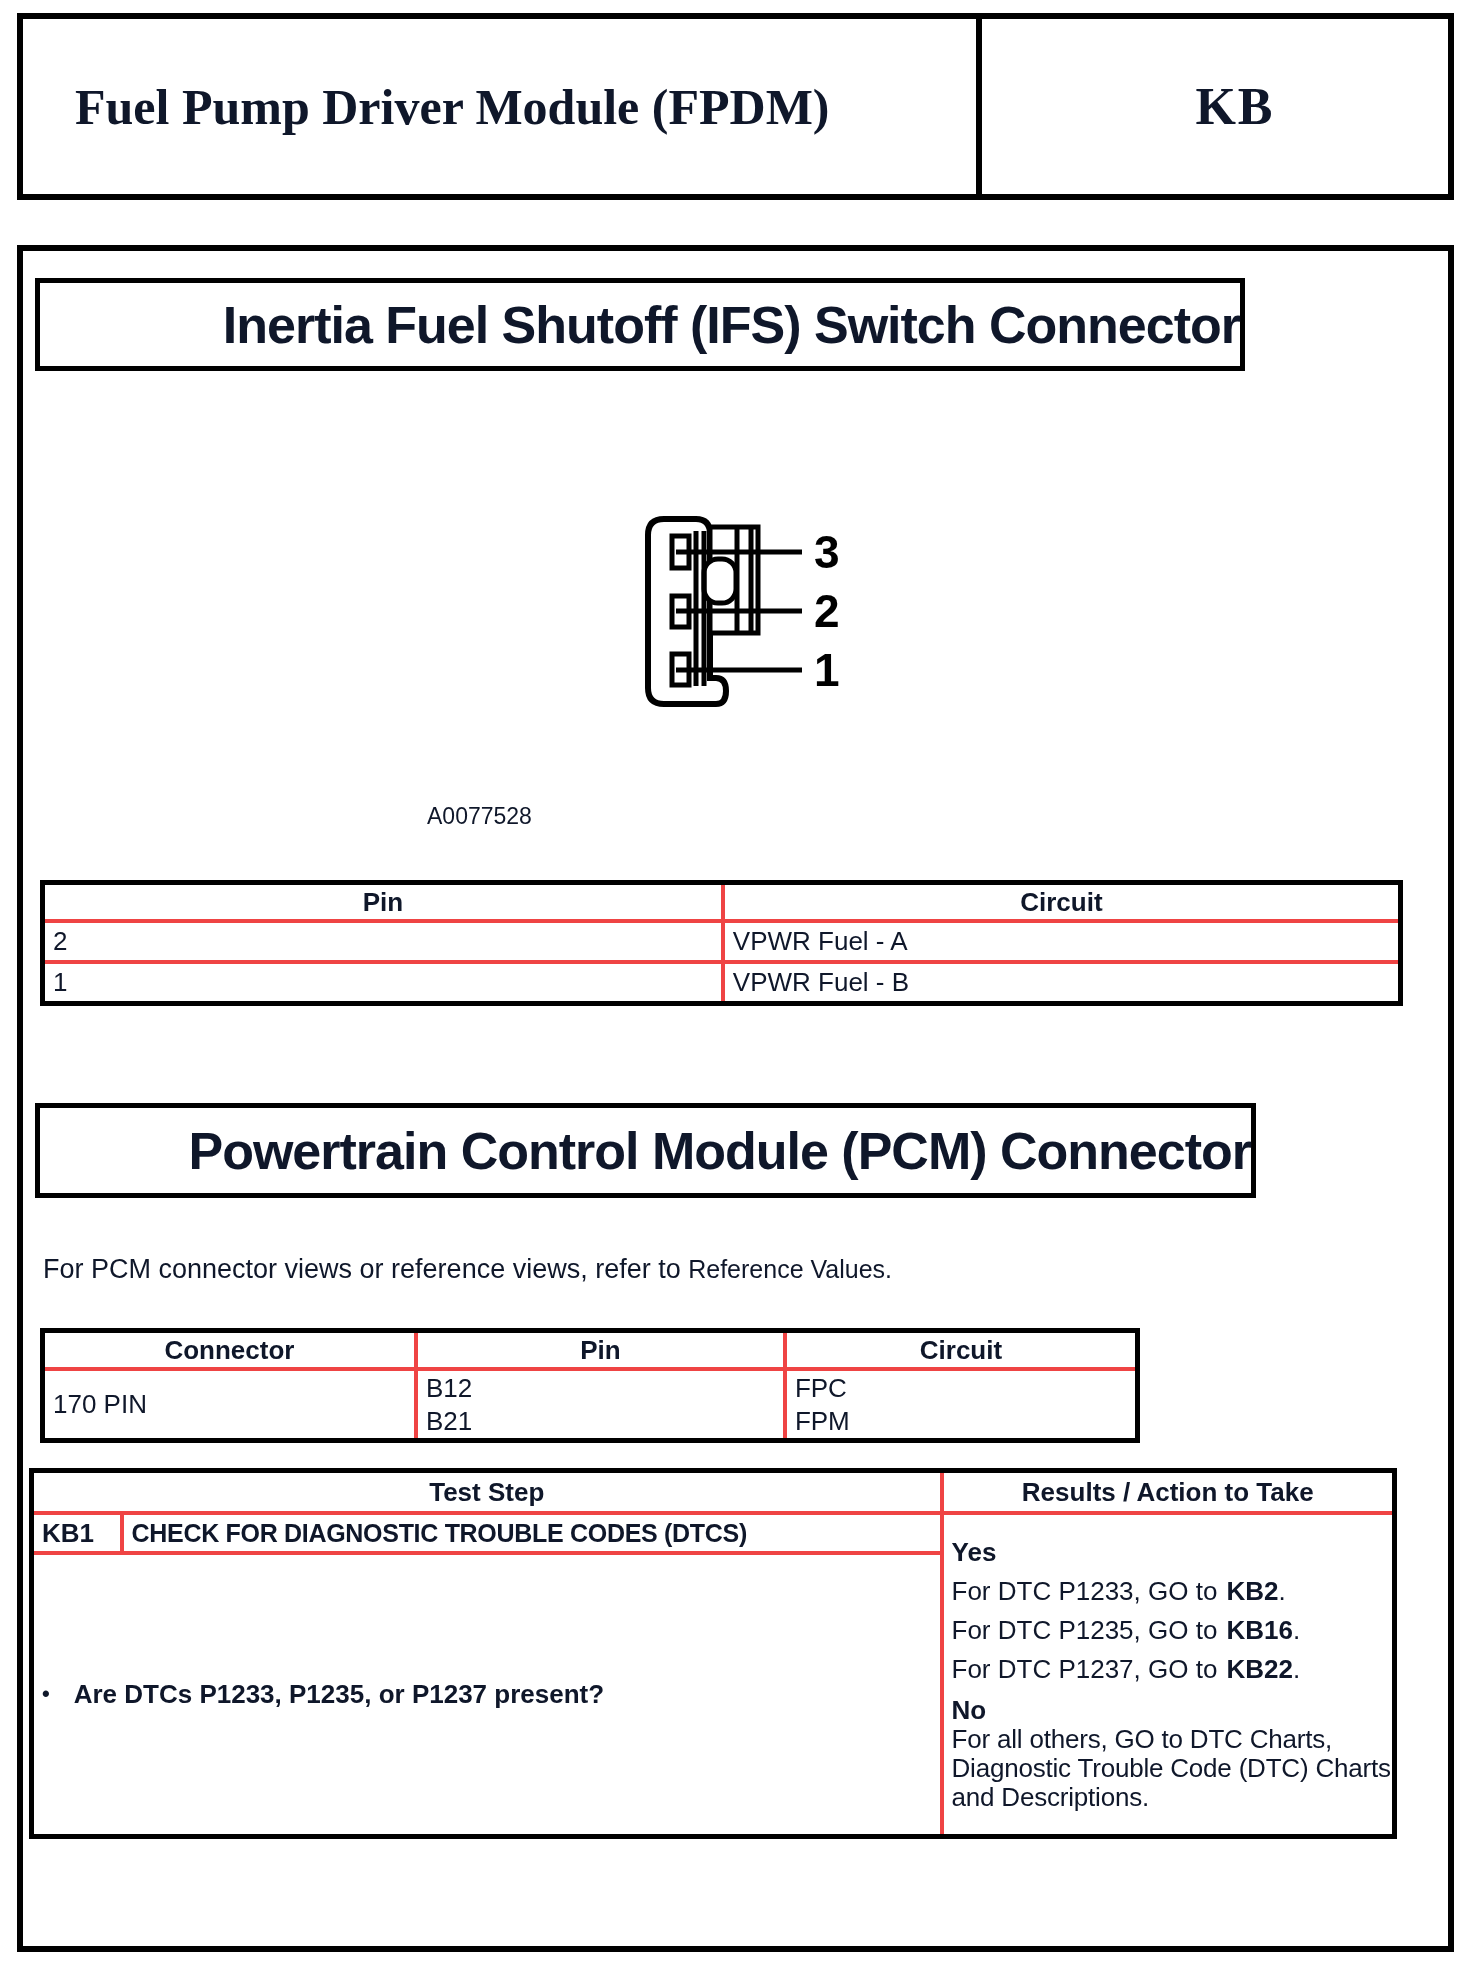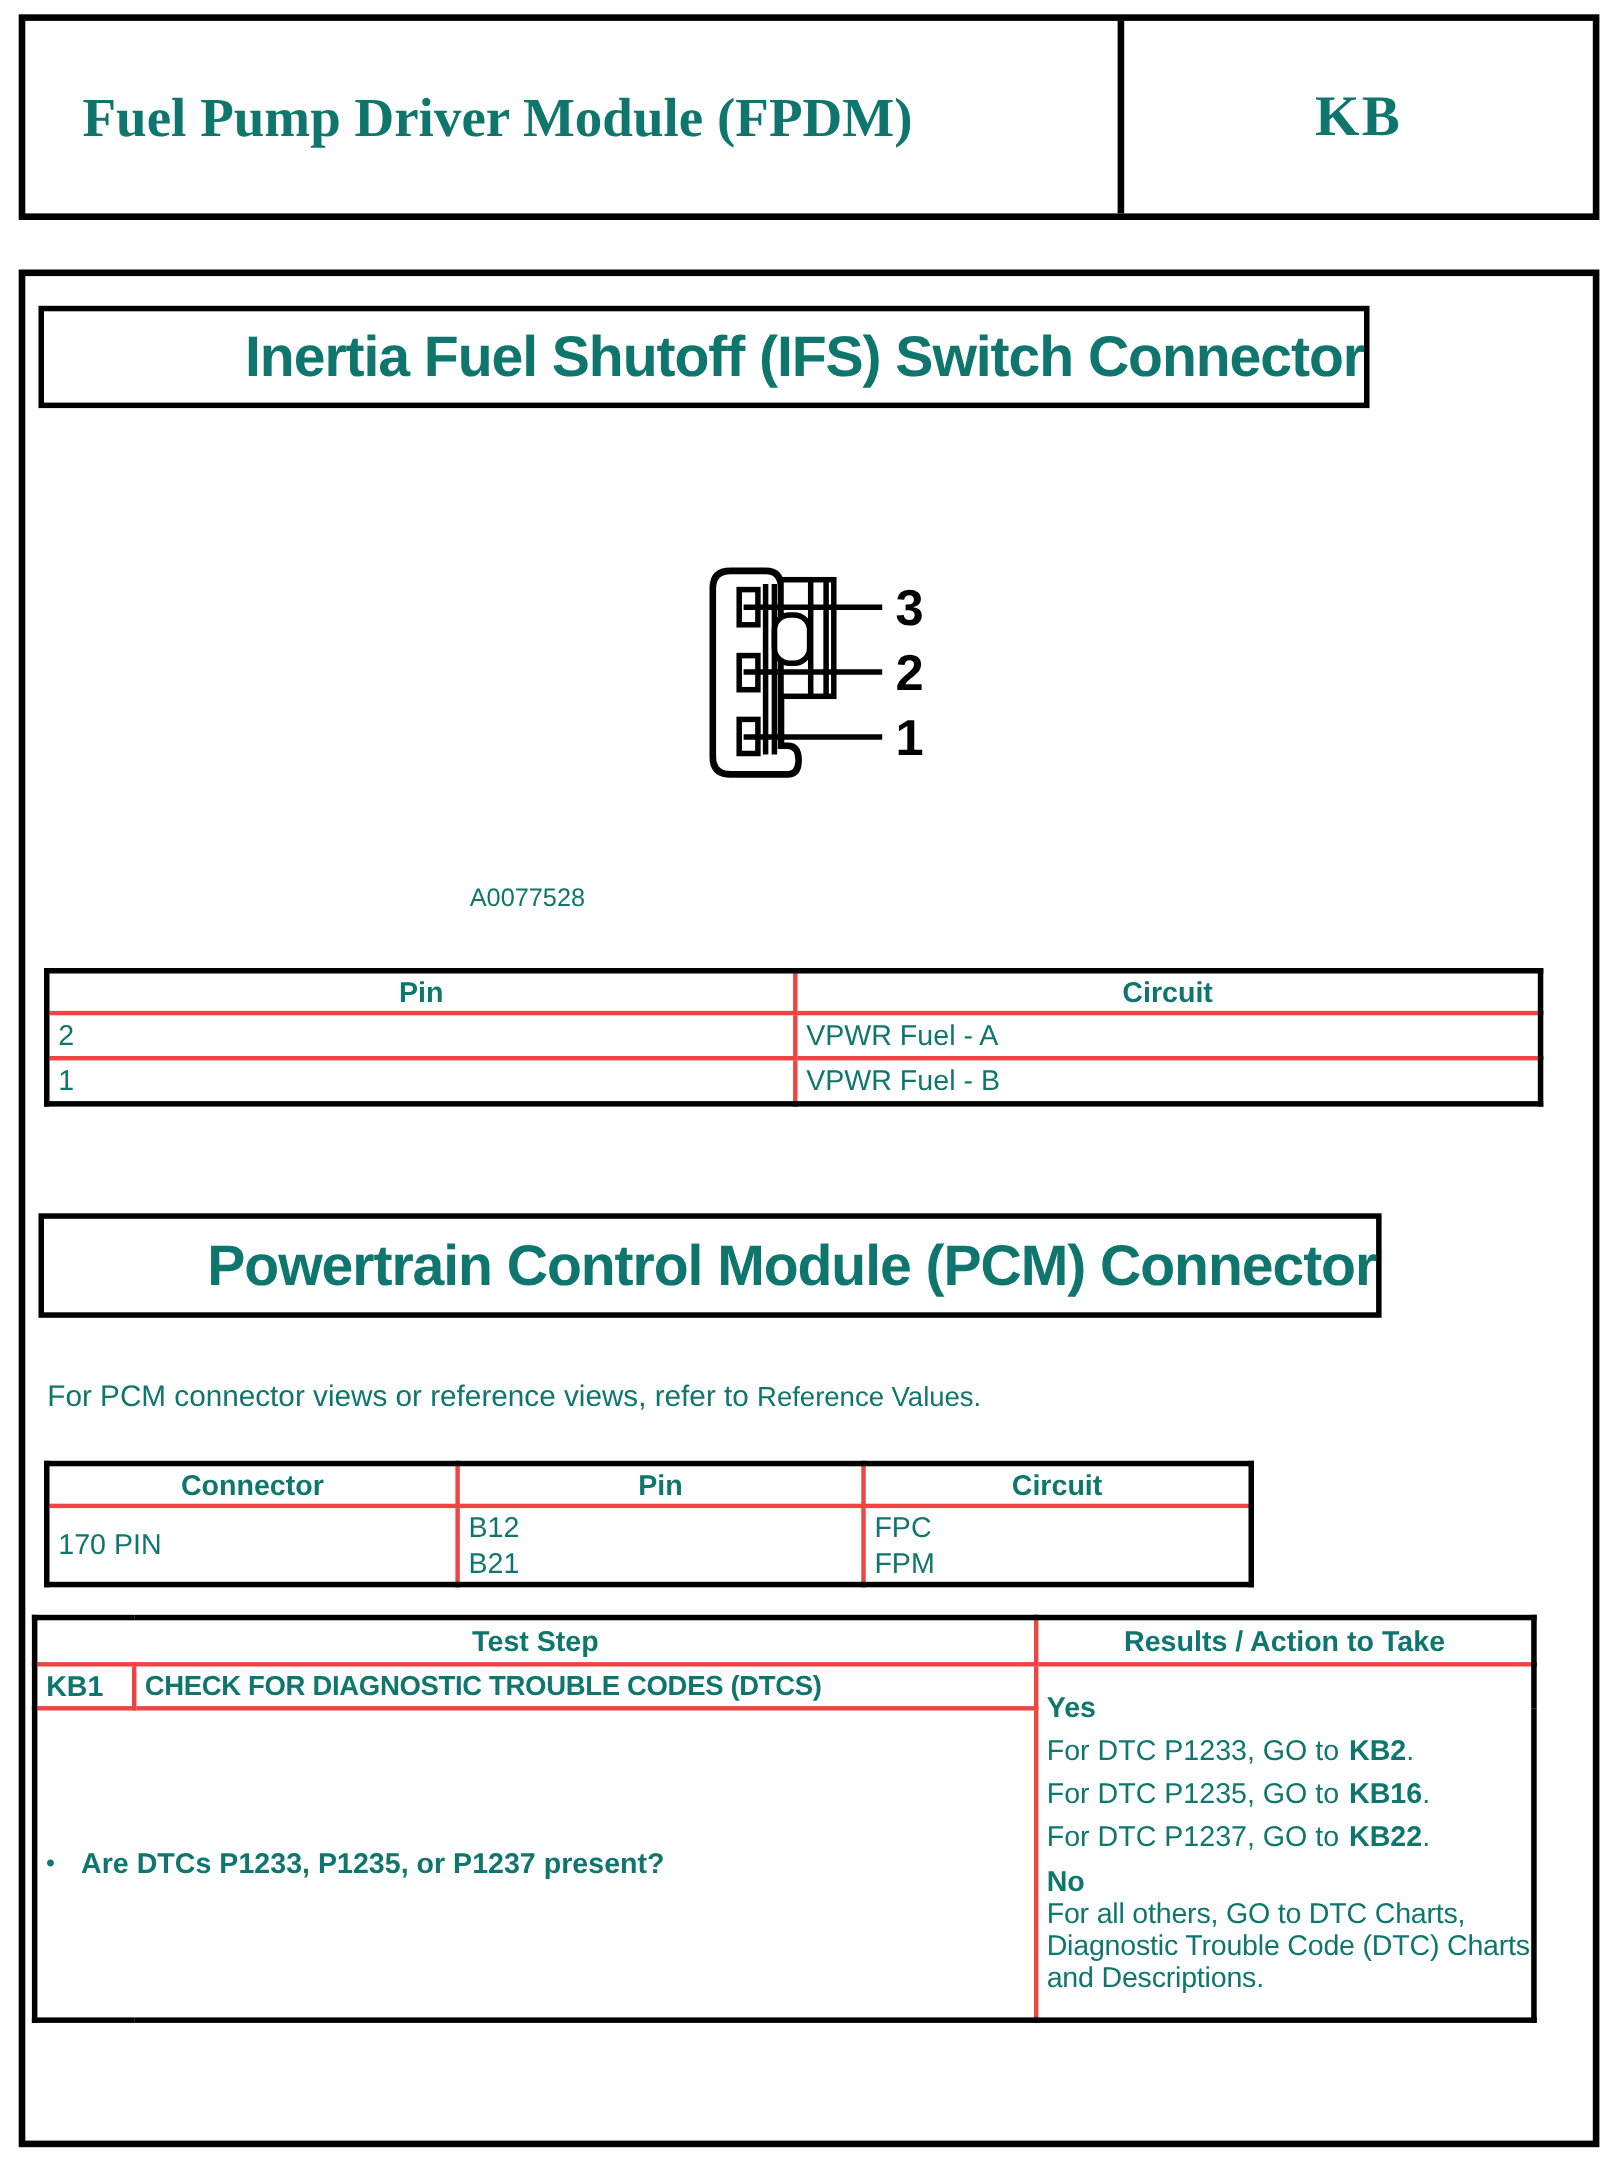--- a/index.html
+++ b/index.html
@@ -1,42 +1,42 @@
 <!DOCTYPE html>
 <html><head>
 <meta charset="utf-8">
 <style>
   html,body{margin:0;padding:0;background:#e8e8e8;}
   .page{
     position:relative;
     width:1472px;height:1964px;
     background:#ffffff;
     font-family:"Liberation Sans","DejaVu Sans",sans-serif;
-    color:#0f766e;
+    color:#0f172a;
     overflow:hidden;
   }
   .abs{position:absolute;box-sizing:border-box;}
 
   
   .header-box{
     left:17px;top:13px;width:1437px;height:187px;
     border:6px solid #000;
     display:flex;align-items:stretch;
   }
   .header-title-cell{
     flex:1;display:flex;align-items:center;
     padding-left:52px;
   }
   .header-title{
     font-family:"Liberation Serif","DejaVu Serif",serif;
     font-weight:bold;font-size:50px;letter-spacing:0px;
   }
   .header-code-cell{
     width:426px;border-left:6px solid #000;
-    display:flex;align-items:center;justify-content:center;
+    display:flex;align-items:center;justify-content:center;padding-left:40px;
   }
   .header-code{
     font-family:"Liberation Serif","DejaVu Serif",serif;
     font-weight:bold;font-size:52px;letter-spacing:2px;
   }
 
   
   .main-box{
     left:17px;top:245px;width:1437px;height:1707px;
     border:6px solid #000;

